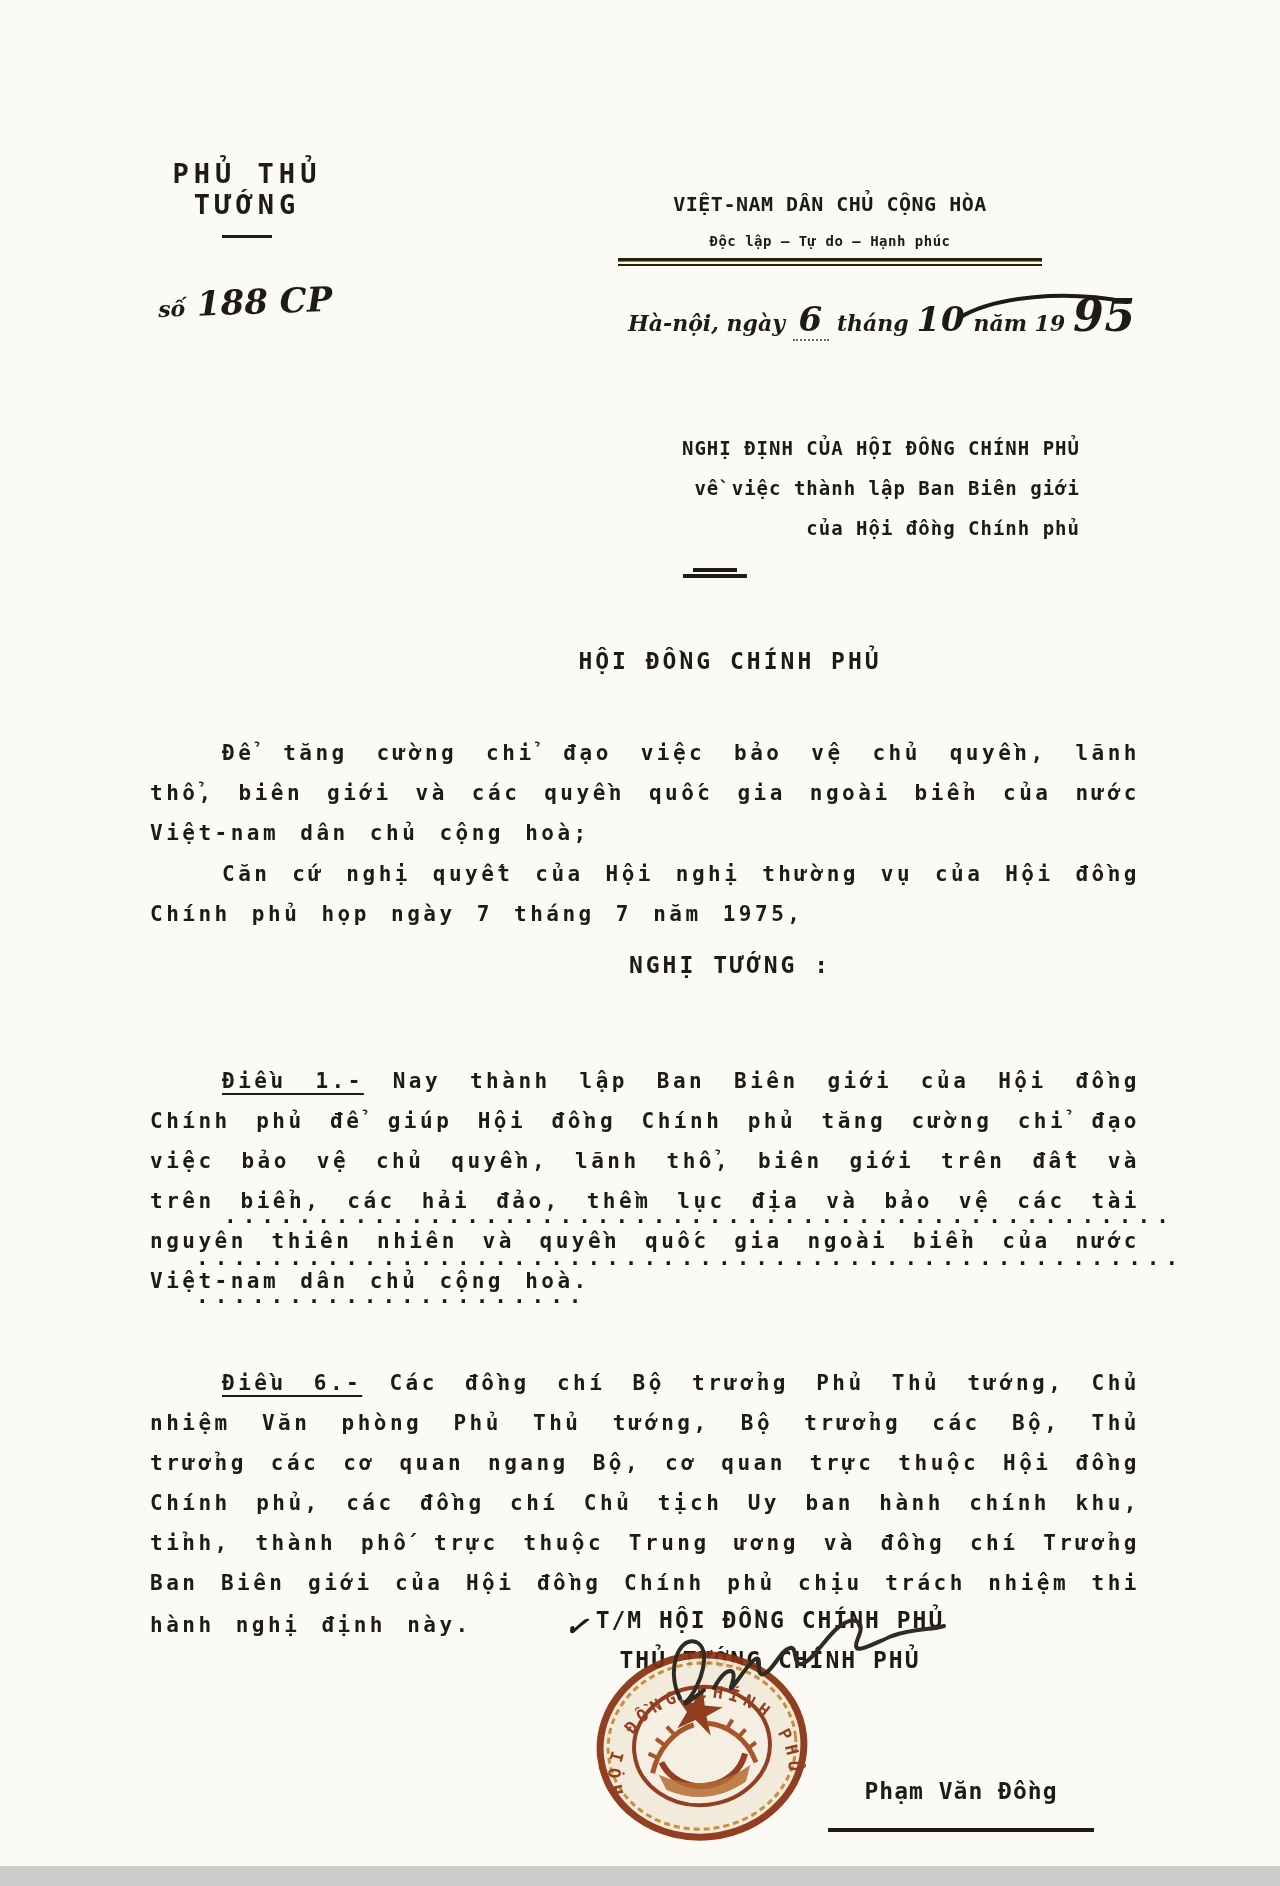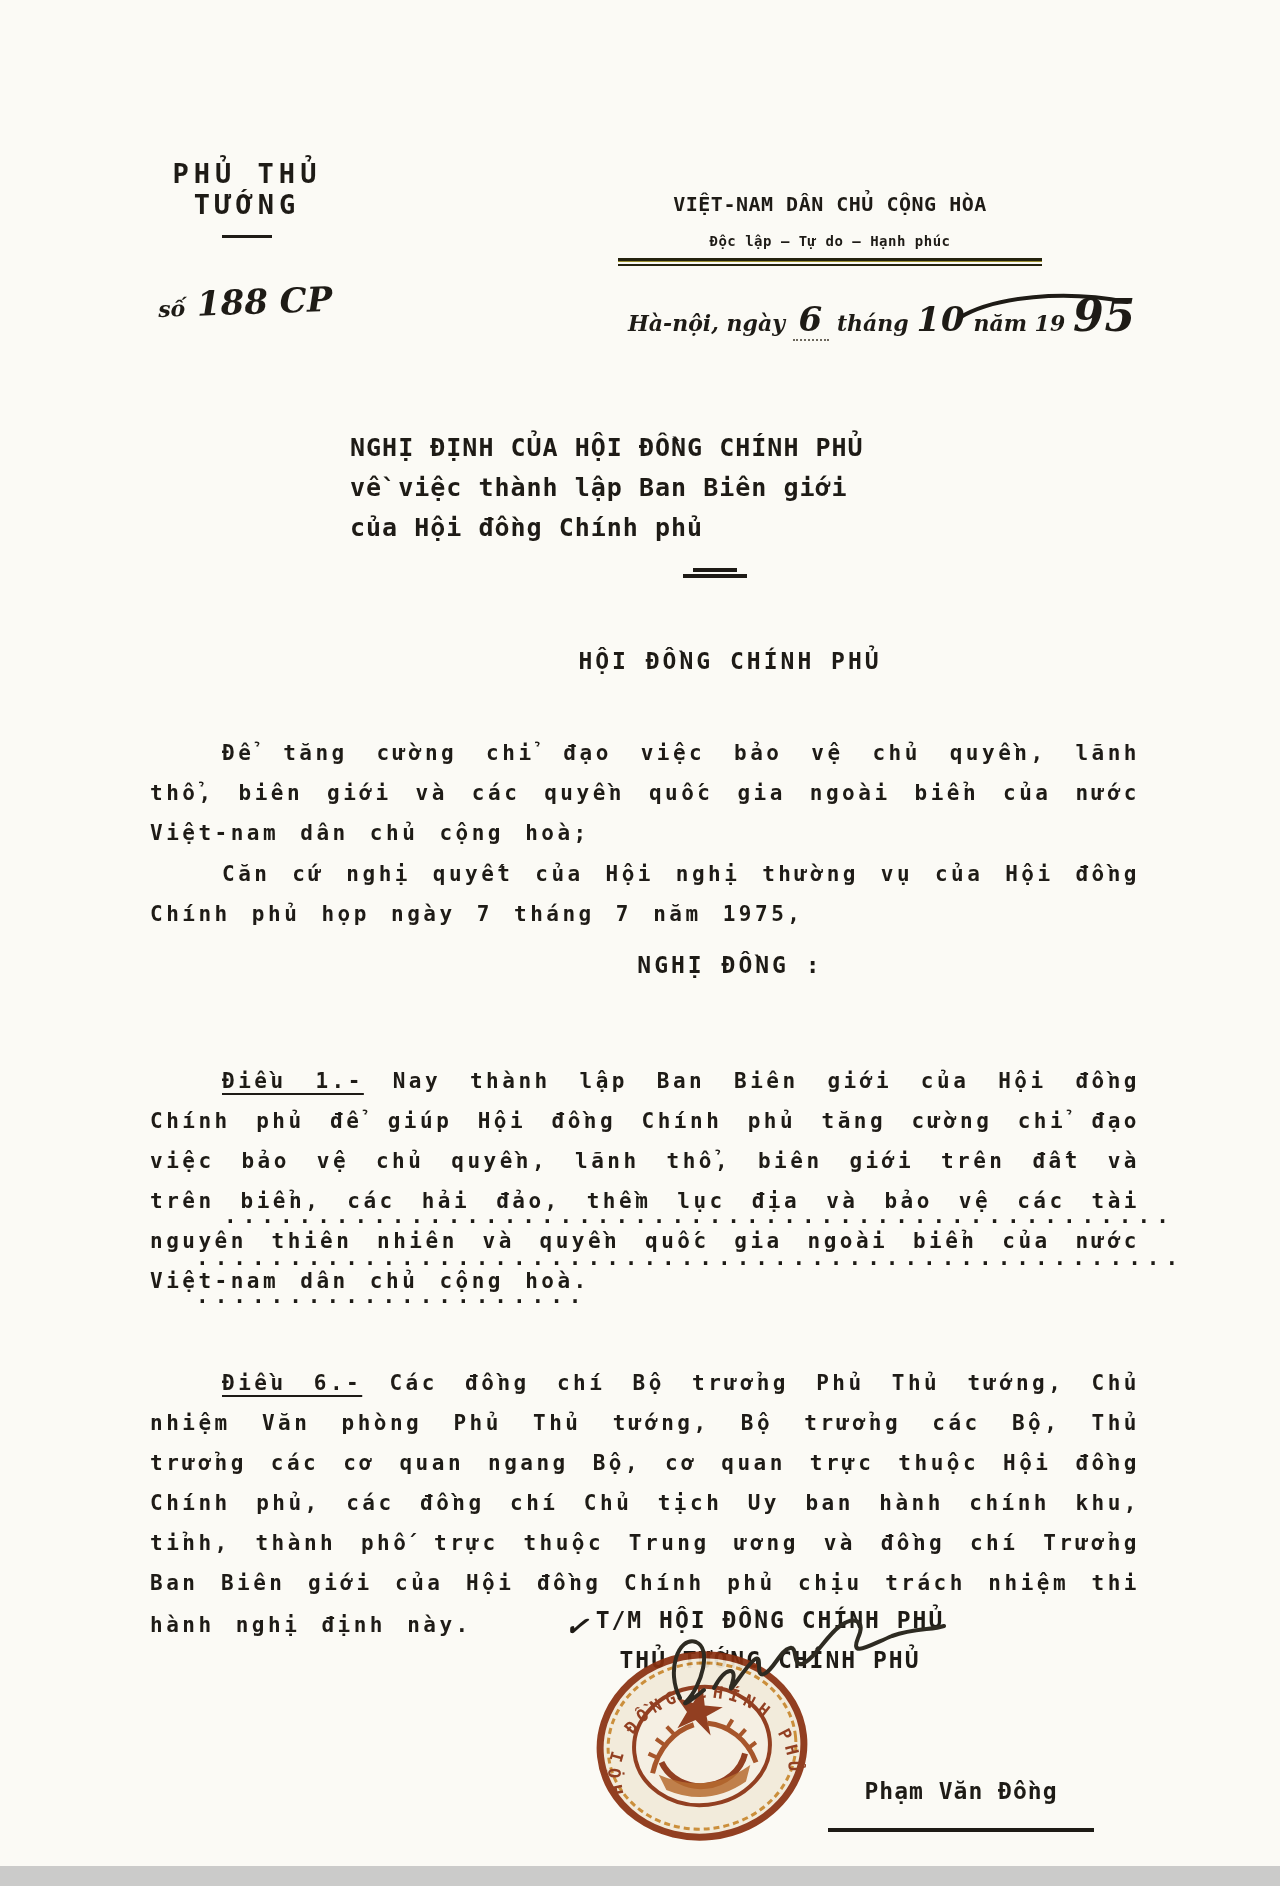--- a/index.html
+++ b/index.html
@@ -50,22 +50,22 @@
     font-style:italic;font-weight:700;
     font-size:22px;white-space:nowrap;
   }
   .date-line .hand{font-size:34px;letter-spacing:1px;}
   .date-line .hand.day{border-bottom:2px dotted #6b675d;padding:0 6px;}
   .date-line .hand.year{font-size:44px;}
   .flourish{left:955px;top:288px;}
 
   
   .title-block{
-    left:350px;top:428px;width:730px;text-align:left;
-    font-size:25px;font-weight:700;line-height:40px;letter-spacing:1px;
+    left:350px;top:428px;width:730px;text-align:right;
+    font-size:19px;font-weight:700;line-height:40px;letter-spacing:1px;
   }
   .title-divider{margin:20px auto 0 auto;width:64px;}
   .title-divider .b1{width:44px;height:4px;background:#1e1b16;margin:0 auto;}
   .title-divider .b2{width:64px;height:4px;background:#1e1b16;margin-top:2px;}
 
   .section-heading{
     left:350px;top:648px;width:760px;text-align:center;
     font-size:23px;font-weight:700;letter-spacing:3px;
   }
   .decree-heading{
@@ -158,21 +158,21 @@
     <div class="b1"></div>
       <div class="b2"></div>
   </div>
 </div>
 
 <div class="abs section-heading">HỘI ĐỒNG CHÍNH PHỦ</div>
 
 <p class="abs par p1">Để tăng cường chỉ đạo việc bảo vệ chủ quyền, lãnh thổ, biên giới và các quyền quốc gia ngoài biển của nước Việt-nam dân chủ cộng hoà;</p>
 <p class="abs par p2">Căn cứ nghị quyết của Hội nghị thường vụ của Hội đồng Chính phủ họp ngày 7 tháng 7 năm 1975,</p>
 
-<div class="abs decree-heading">NGHỊ ĐỒNG :</div>
+<div class="abs decree-heading">NGHỊ TƯỚNG :</div>
 
 <p class="abs par a1"><span class="article-label">Điều 1.-</span><span> </span><span>Nay thành lập Ban Biên giới của Hội đồng Chính phủ để giúp Hội đồng Chính phủ tăng cường chỉ đạo việc bảo vệ chủ quyền, lãnh thổ, biên giới trên đất và trên biển, các hải đảo, thềm lục địa và bảo vệ các tài nguyên thiên nhiên và quyền quốc gia ngoài biển của nước Việt-nam dân chủ cộng hoà.</span></p>
 
 <div class="abs dots d1">...................................................</div>
 <div class="abs dots d2">.....................................................</div>
 <div class="abs dots d3">.....................</div>
 
 <p class="abs par a6"><span class="article-label">Điều 6.-</span><span> </span><span>Các đồng chí Bộ trưởng Phủ Thủ tướng, Chủ nhiệm Văn phòng Phủ Thủ tướng, Bộ trưởng các Bộ, Thủ trưởng các cơ quan ngang Bộ, cơ quan trực thuộc Hội đồng Chính phủ, các đồng chí Chủ tịch Uy ban hành chính khu, tỉnh, thành phố trực thuộc Trung ương và đồng chí Trưởng Ban Biên giới của Hội đồng Chính phủ chịu trách nhiệm thi hành nghị định này.</span><span> </span><span class="hand-mark">✓</span></p>
 
 <div class="abs sig-lines">

